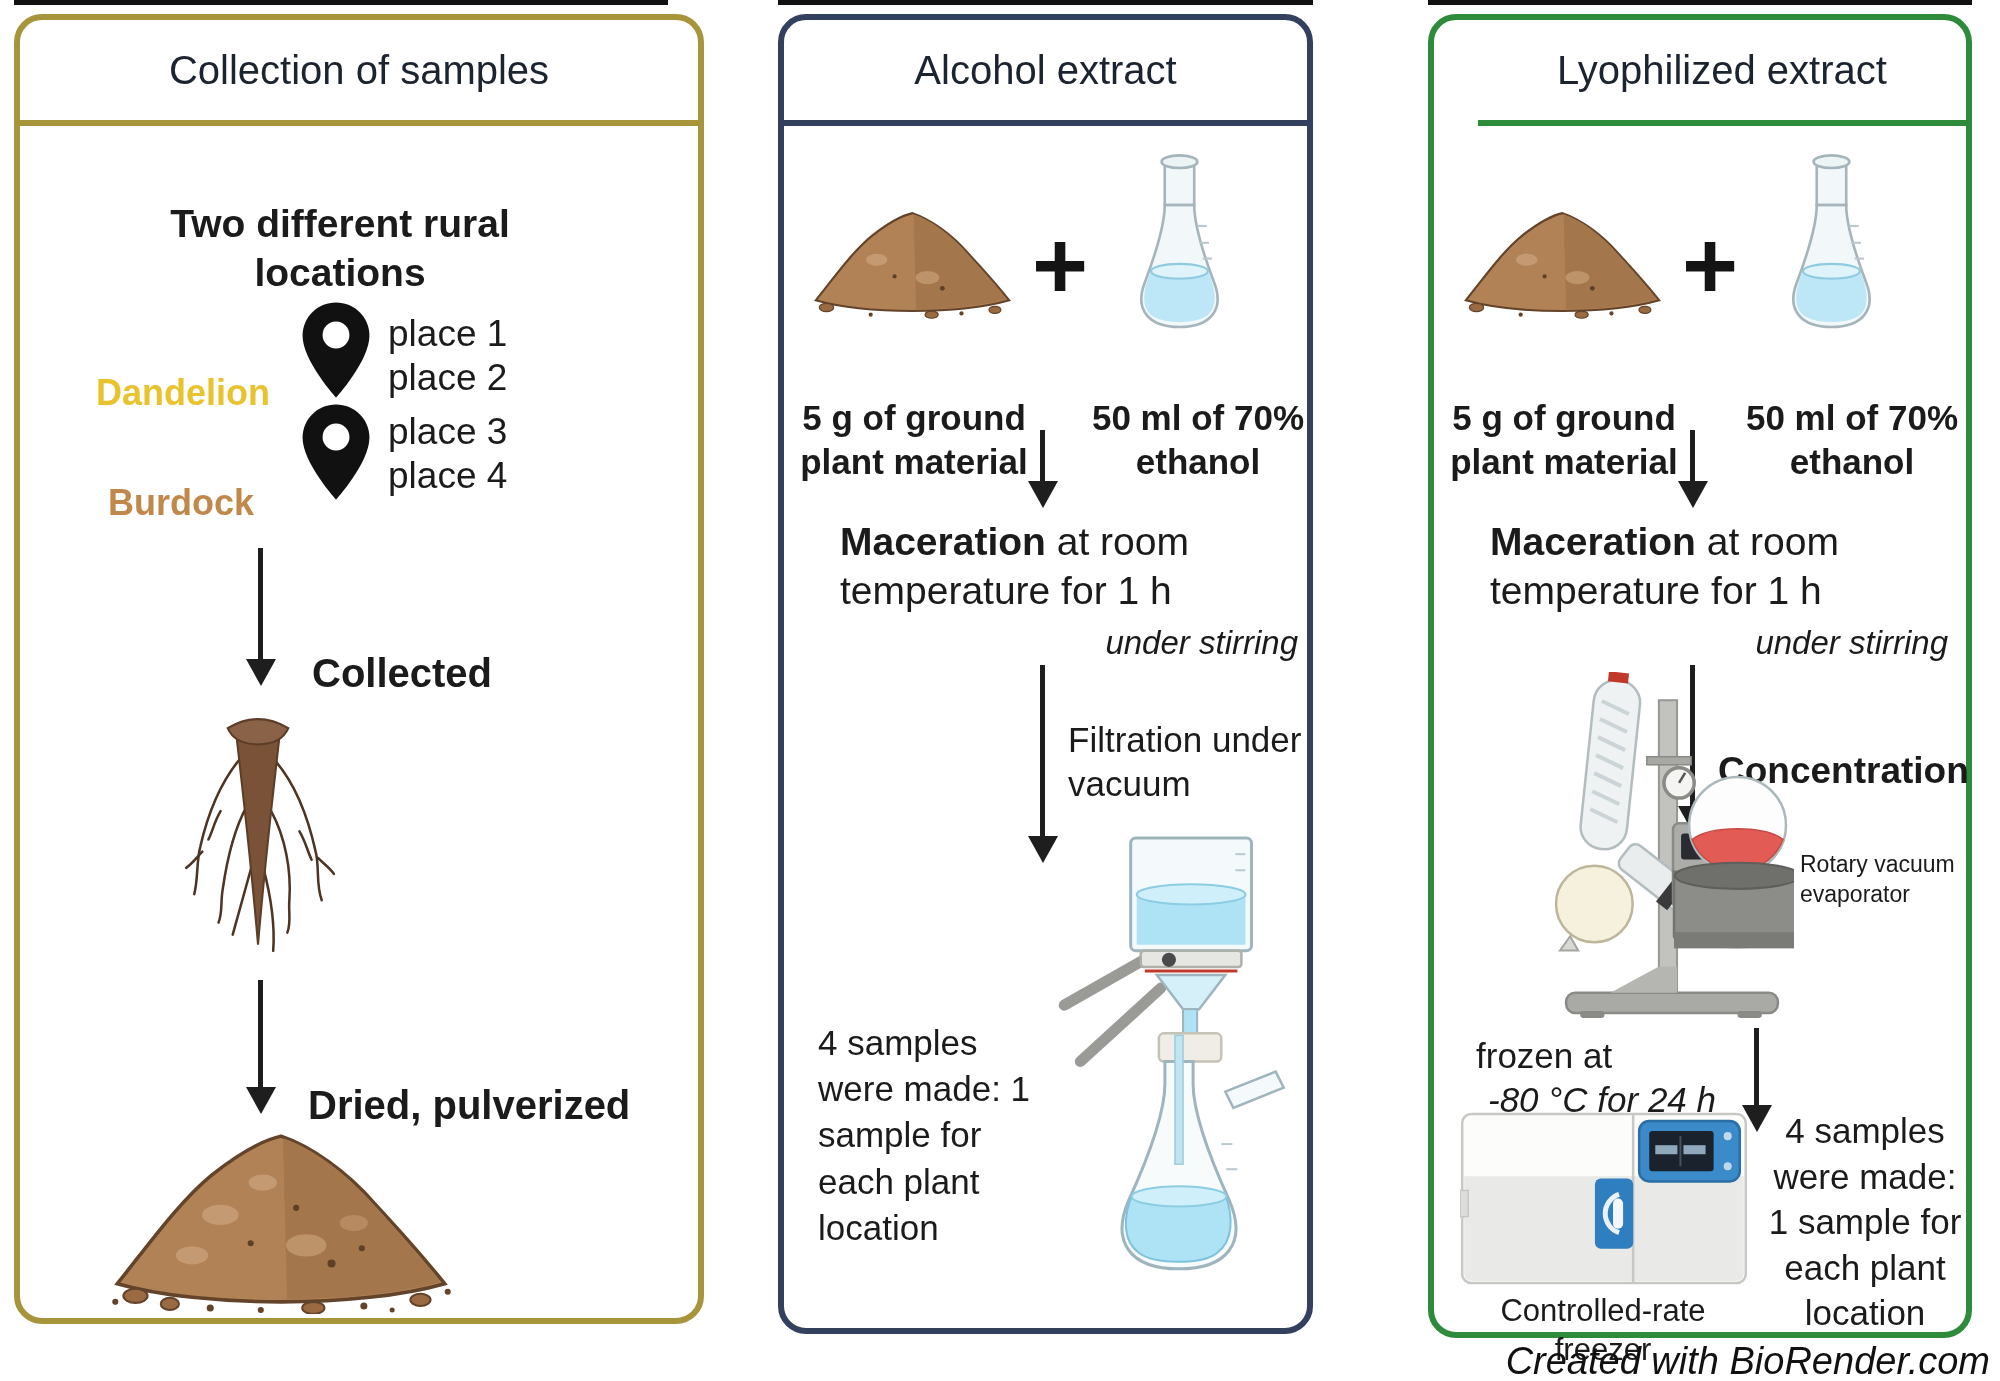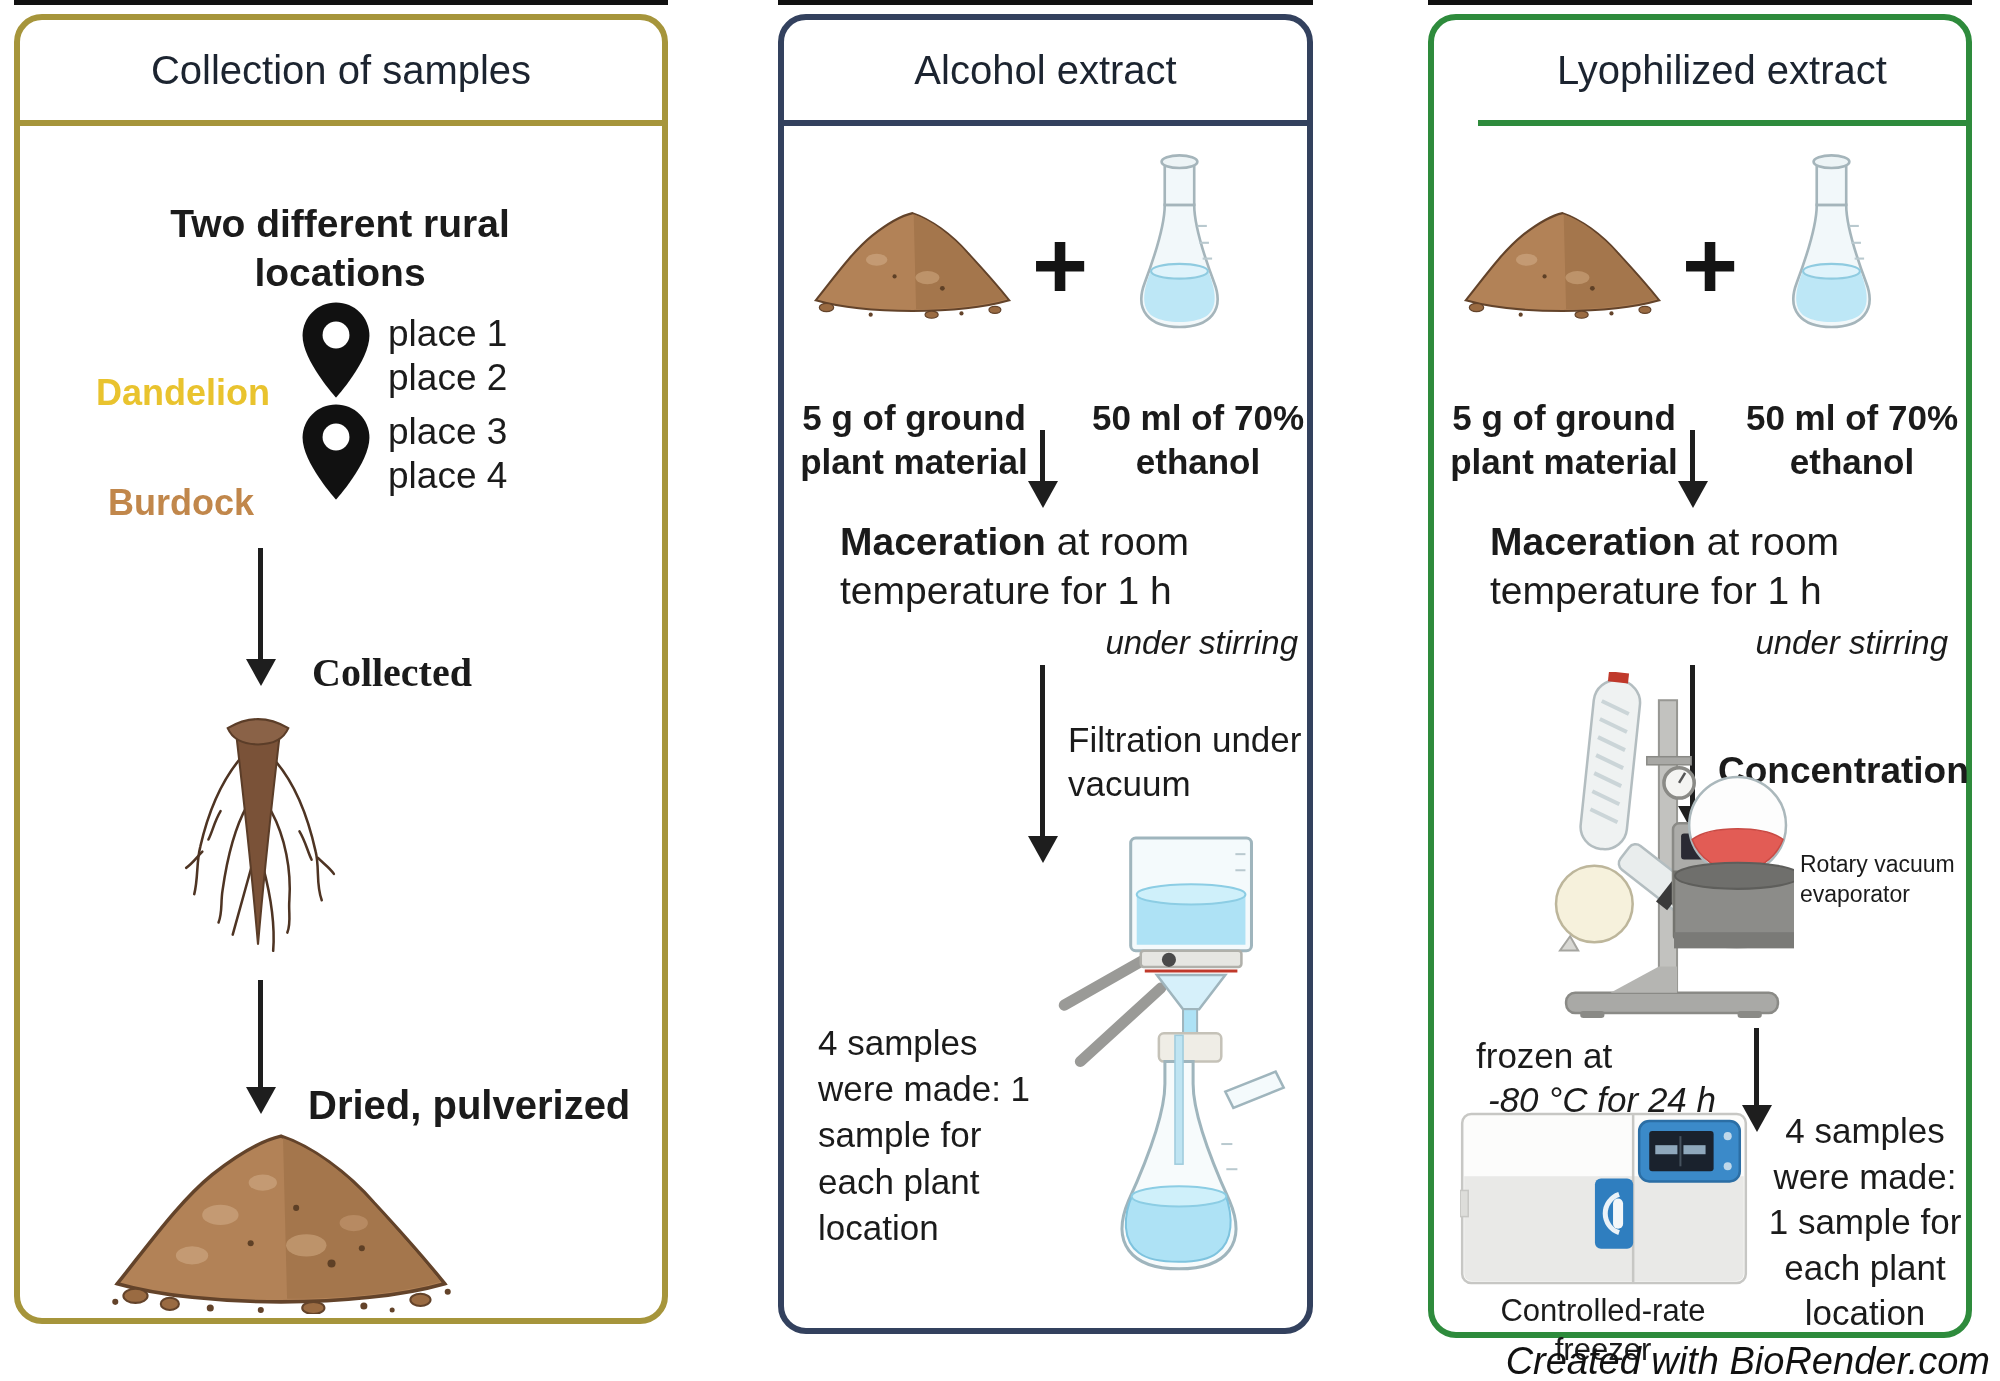--- a/index.html
+++ b/index.html
@@ -25,21 +25,21 @@
 </style>
 </head>
 <body>
 
 <div class="canvas">
 
   <div class="topline" style="left:14px;width:654px;"></div>
   <div class="topline" style="left:778px;width:535px;"></div>
   <div class="topline" style="left:1428px;width:544px;"></div>
 
-  <div class="panel" style="left:14px;width:642px;height:1298px;border-color:#A6953B;">
+  <div class="panel" style="left:14px;width:642px;height:1298px;border-color:#A6953B;padding-left:36px;">
     <div class="panel-title" style="border-bottom-color:#A6953B;">Collection of samples</div>
   </div>
 
   <div class="txt b center" style="left:120px;top:152px;width:440px;font-size:39px;">Two different rural locations</div>
 
   <div class="txt b" style="left:96px;top:322px;width:210px;font-size:36px;color:#E9C32E;">Dandelion</div>
   <div class="abs" style="left:298px;top:300px;width:76px;height:100px;">
     <svg viewBox="0 0 24 32" width="76" height="100">
       <path d="M12 .8C6.1.8 1.3 5.5 1.3 11.4c0 8 10.7 19.8 10.7 19.8s10.7-11.8 10.7-19.8C22.7 5.5 17.9.8 12 .8z" fill="#111"></path>
       <circle cx="12" cy="11.2" r="4.3" fill="#fff"></circle>
@@ -56,21 +56,21 @@
       <path d="M12 .8C6.1.8 1.3 5.5 1.3 11.4c0 8 10.7 19.8 10.7 19.8s10.7-11.8 10.7-19.8C22.7 5.5 17.9.8 12 .8z" fill="#111"></path>
       <circle cx="12" cy="11.2" r="4.3" fill="#fff"></circle>
     </svg>
   </div>
   <div class="txt" style="left:388px;top:410px;font-size:37px;line-height:1.18;">
     <div>place 3</div>
     <div>place 4</div>
   </div>
 
   <div class="varrow" style="left:258px;top:548px;height:112px;"></div>
-  <div class="txt b" style="left:312px;top:600px;font-size:40px;font-family:Liberation Serif, serif;">Collected</div>
+  <div class="txt b" style="left:312px;top:600px;font-size:40px;">Collected</div>
 
   <div class="abs" style="left:172px;top:710px;width:172px;height:258px;">
     <svg viewBox="0 0 170 255" width="172" height="258">
       <g stroke="#4E3423" stroke-width="2.5" fill="none" stroke-linecap="round">
         <path d="M70 45 C48 70 36 100 28 135 C24 150 26 166 22 182"></path>
         <path d="M100 48 C122 72 134 104 142 140 C146 156 142 172 148 188"></path>
         <path d="M74 95 C60 120 54 150 50 178 C48 190 50 200 46 210"></path>
         <path d="M98 100 C112 126 118 158 116 188 C115 200 118 210 114 220"></path>
         <path d="M80 150 C72 178 66 200 60 222"></path>
         <path d="M90 155 C98 185 102 212 100 238"></path>

